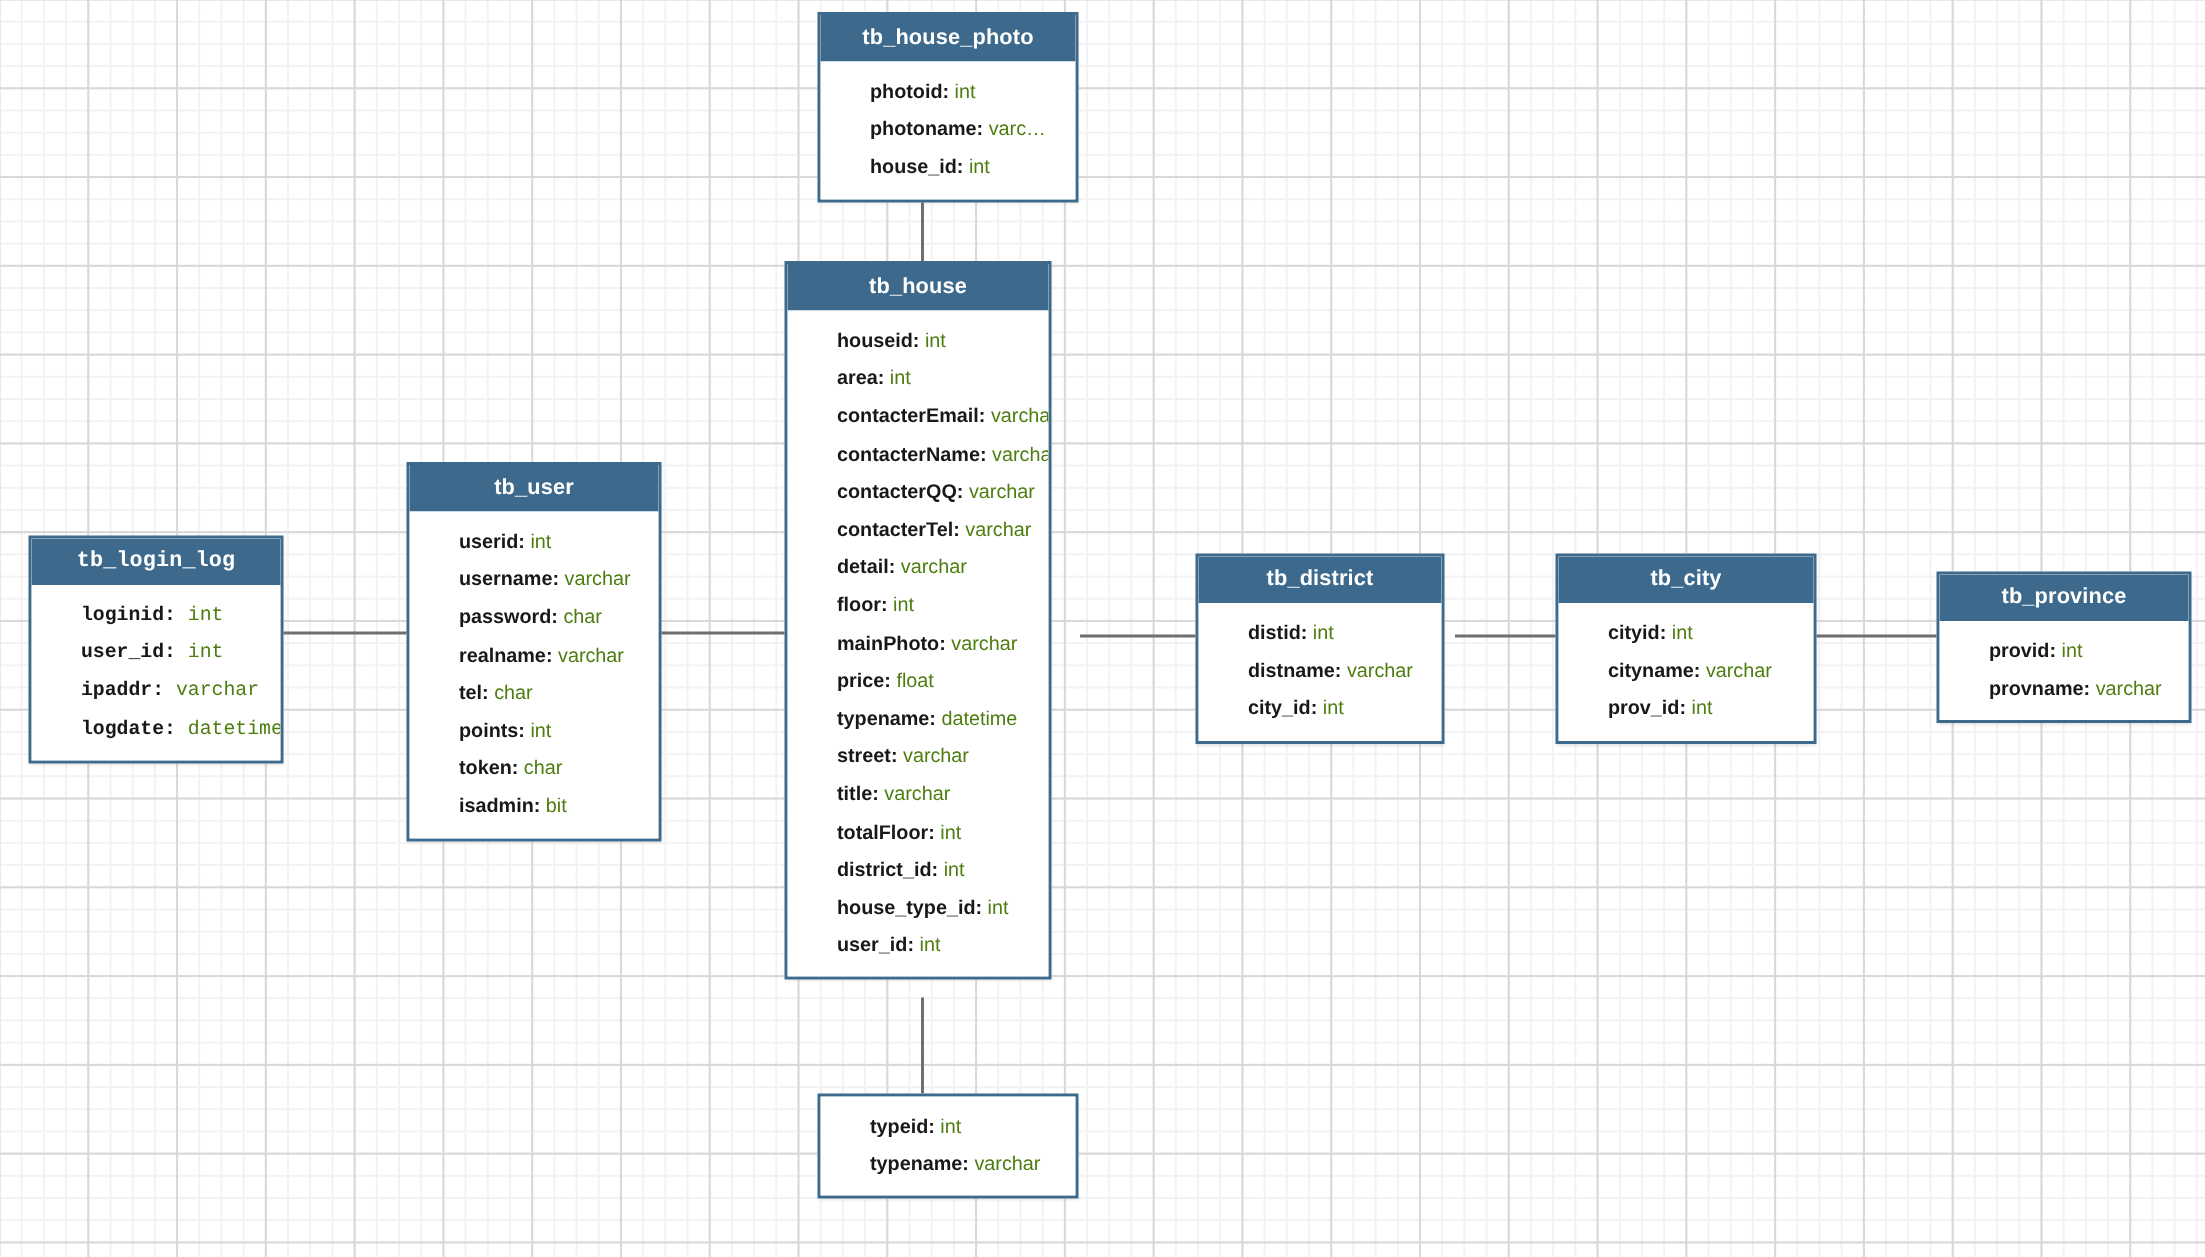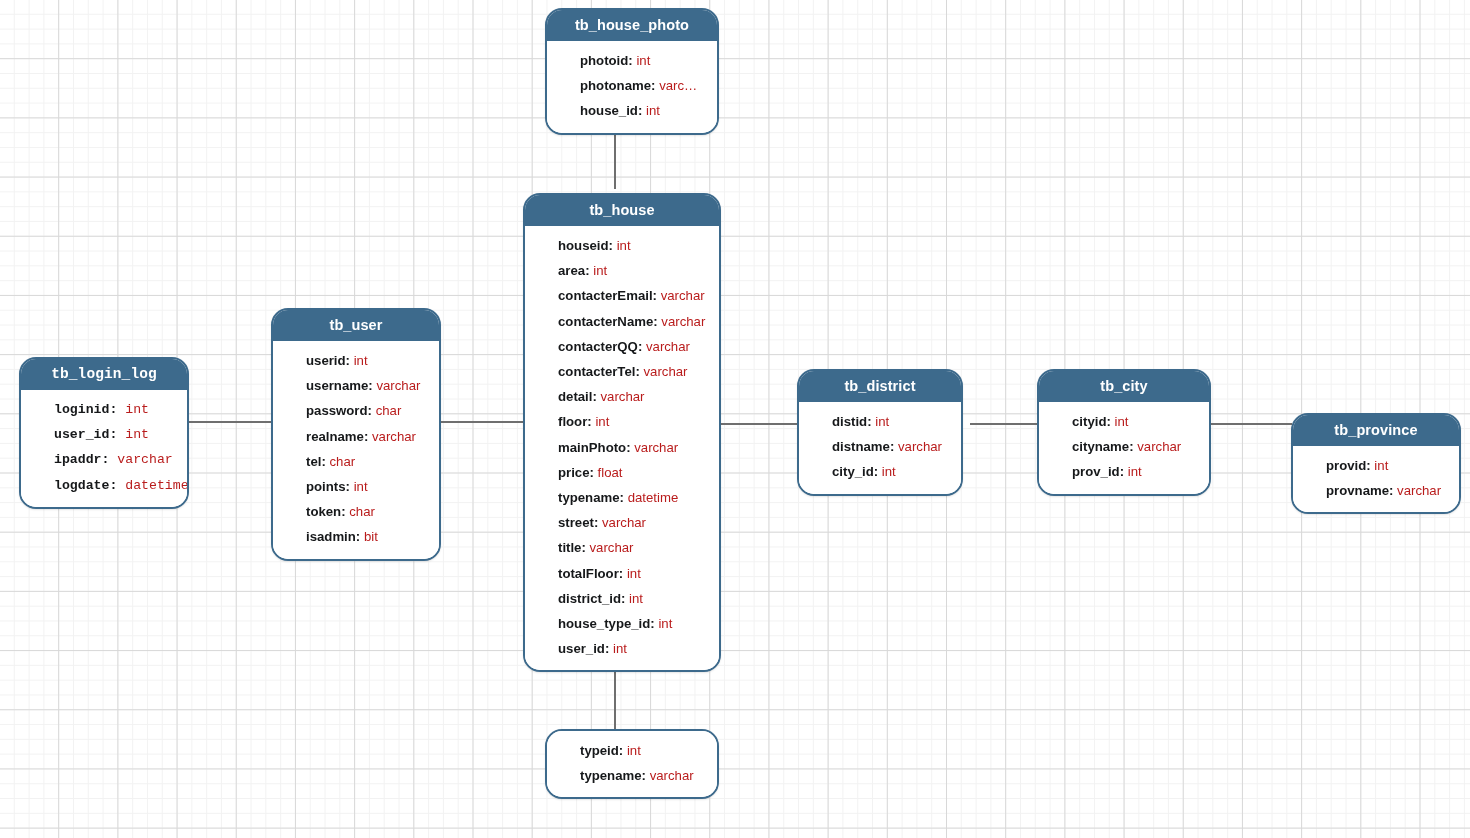--- a/index.html
+++ b/index.html
@@ -31,21 +31,21 @@
     position: absolute;
     background: #6f6f6f;
     z-index: 1;
   }
   .connector.h { height: 2px; }
   .connector.v { width: 2px; }
 
   .entity {
     position: absolute;
     z-index: 3;
-    border-radius: 17px;
+    border-radius: 0;
     background: #ffffff;
     border: 2px solid #3d6a8c;
     box-sizing: border-box;
     overflow: hidden;
     box-shadow: 0 1px 2px rgba(0,0,0,0.10);
   }
   .entity-header {
     background: #3d6a8c;
     color: #ffffff;
     font-size: 14.5px;
@@ -64,21 +64,21 @@
     line-height: 25.2px;
     padding-left: 33px;
     white-space: nowrap;
     overflow: hidden;
   }
   .field .fname {
     color: #16181a;
     font-weight: bold;
   }
   .field .ftype {
-    color: #b91c1c;
+    color: #4d7c0f;
     font-weight: normal;
   }
 </style>
 </head>
 <body>
 
 <div id="canvas">
     <div class="connector v" style="left: 614px; top: 131px; height: 58px;"></div>
     <div class="connector v" style="left: 614px; top: 665px; height: 64px;"></div>
     <div class="connector h" style="left: 188px; top: 421px; width: 84px;"></div>
@@ -87,21 +87,21 @@
     <div class="connector h" style="left: 970px; top: 423px; width: 68px;"></div>
     <div class="connector h" style="left: 1210px; top: 423px; width: 82px;"></div>
     <div class="entity" style="left: 545px; top: 8px; width: 174px;">
       <div class="entity-header">tb_house_photo</div>
       <div class="entity-body">
         <div class="field"><span class="fname">photoid</span><span class="fname">:</span><span class="ftype"> int</span></div>
         <div class="field"><span class="fname">photoname</span><span class="fname">:</span><span class="ftype"> varc…</span></div>
         <div class="field"><span class="fname">house_id</span><span class="fname">:</span><span class="ftype"> int</span></div>
       </div>
     </div>
-    <div class="entity" style="left: 523px; top: 193px; width: 198px;">
+    <div class="entity" style="left: 523px; top: 174px; width: 178px;">
       <div class="entity-header">tb_house</div>
       <div class="entity-body">
         <div class="field"><span class="fname">houseid</span><span class="fname">:</span><span class="ftype"> int</span></div>
         <div class="field"><span class="fname">area</span><span class="fname">:</span><span class="ftype"> int</span></div>
         <div class="field"><span class="fname">contacterEmail</span><span class="fname">:</span><span class="ftype"> varchar</span></div>
         <div class="field"><span class="fname">contacterName</span><span class="fname">:</span><span class="ftype"> varchar</span></div>
         <div class="field"><span class="fname">contacterQQ</span><span class="fname">:</span><span class="ftype"> varchar</span></div>
         <div class="field"><span class="fname">contacterTel</span><span class="fname">:</span><span class="ftype"> varchar</span></div>
         <div class="field"><span class="fname">detail</span><span class="fname">:</span><span class="ftype"> varchar</span></div>
         <div class="field"><span class="fname">floor</span><span class="fname">:</span><span class="ftype"> int</span></div>
@@ -147,21 +147,21 @@
       </div>
     </div>
     <div class="entity" style="left: 1037px; top: 369px; width: 174px;">
       <div class="entity-header">tb_city</div>
       <div class="entity-body">
         <div class="field"><span class="fname">cityid</span><span class="fname">:</span><span class="ftype"> int</span></div>
         <div class="field"><span class="fname">cityname</span><span class="fname">:</span><span class="ftype"> varchar</span></div>
         <div class="field"><span class="fname">prov_id</span><span class="fname">:</span><span class="ftype"> int</span></div>
       </div>
     </div>
-    <div class="entity" style="left: 1291px; top: 381px; width: 170px; margin-top: 32px;">
+    <div class="entity" style="left: 1291px; top: 381px; width: 170px;">
       <div class="entity-header">tb_province</div>
       <div class="entity-body">
         <div class="field"><span class="fname">provid</span><span class="fname">:</span><span class="ftype"> int</span></div>
         <div class="field"><span class="fname">provname</span><span class="fname">:</span><span class="ftype"> varchar</span></div>
       </div>
     </div>
     <div class="entity" style="left: 545px; top: 729px; width: 174px;">
       <div class="entity-body">
         <div class="field"><span class="fname">typeid</span><span class="fname">:</span><span class="ftype"> int</span></div>
         <div class="field"><span class="fname">typename</span><span class="fname">:</span><span class="ftype"> varchar</span></div>

